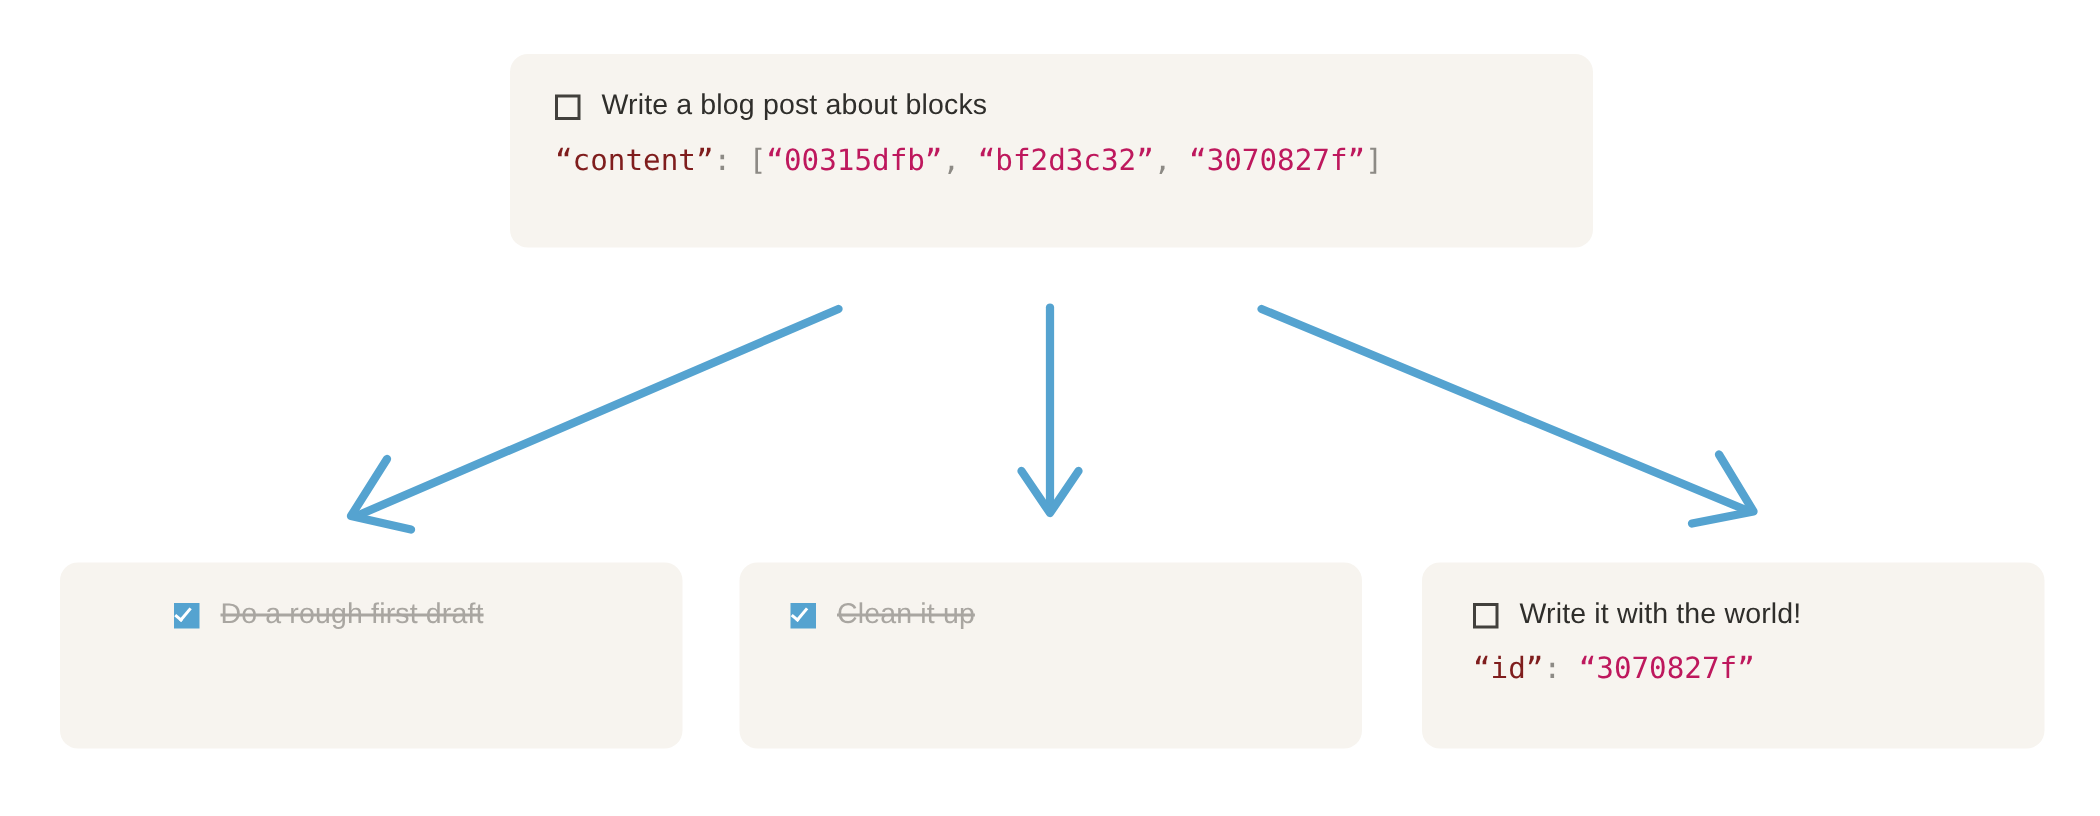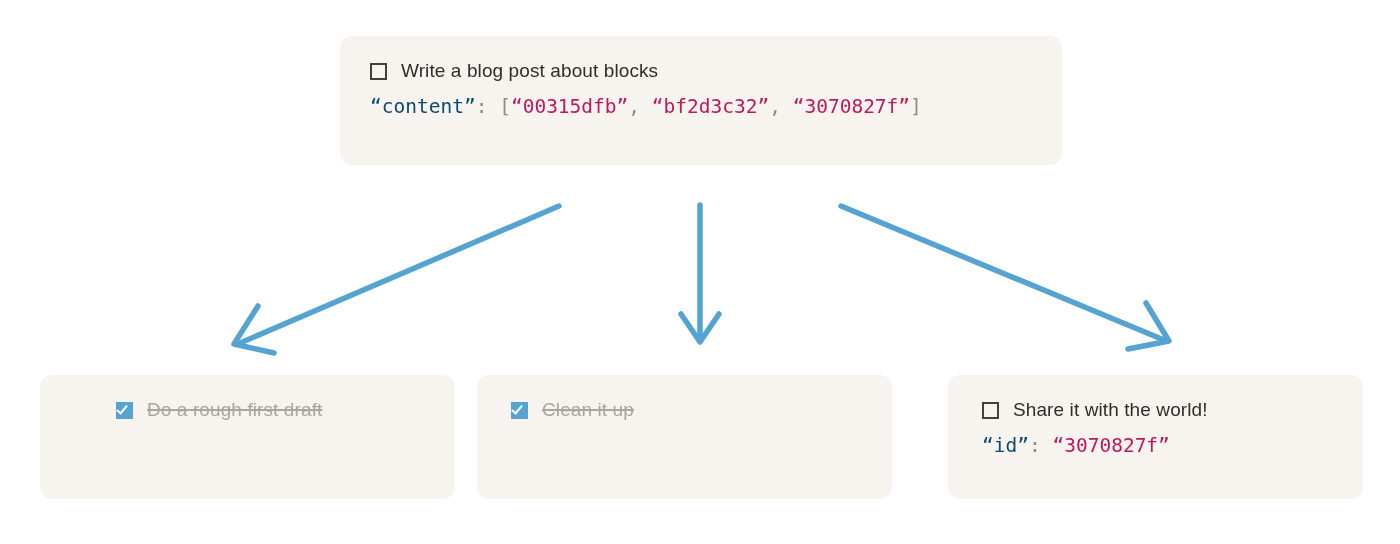--- a/index.html
+++ b/index.html
@@ -34,21 +34,21 @@
     height: 129px;
     padding: 22px 30px 0 30px;
   }
   .card-child {
     top: 375px;
     width: 415px;
     height: 124px;
     padding: 22px 0 0 0;
   }
   .card-child-1 { left: 40px; padding-left: 42px; }
-  .card-child-2 { left: 477px; }
+  .card-child-2 { left: 493px; }
   .card-child-3 { left: 948px; }
   .card-child .row-todo,
   .card-child .row-json { padding-left: 34px; }
 
   
   .row-todo {
     display: flex;
     align-items: center;
     height: 26px;
   }
@@ -93,21 +93,21 @@
 
   
   .row-json {
     margin-top: 11px;
     font-family: "DejaVu Sans Mono", monospace;
     font-size: 19.5px;
     white-space: nowrap;
     color: #8d8a85;
     letter-spacing: 0px;
   }
-  .j-key   { color: #0c4a6e; }
+  .j-key   { color: #7f1d1d; }
   .j-punct { color: #8d8a85; }
   .j-val   { color: #be185d; }
 
   
   #arrows {
     position: absolute;
     left: 0;
     top: 0;
     width: 1400px;
     height: 544px;
@@ -160,20 +160,20 @@
       <span class="checkbox checked">
         <span class="tick"></span>
       </span>
       <span class="todo-label done">Clean it up</span>
     </div>
   </div>
 
   <div class="card card-child card-child-3">
     <div class="row-todo">
       <span class="checkbox unchecked"></span>
-      <span class="todo-label">Share it with the world!</span>
+      <span class="todo-label">Write it with the world!</span>
     </div>
     <div class="row-json">
       <span class="j-key">“id”</span><span class="j-punct">: </span><span class="j-val">“3070827f”</span>
     </div>
   </div>
 
 </div>
 
 </body></html>

